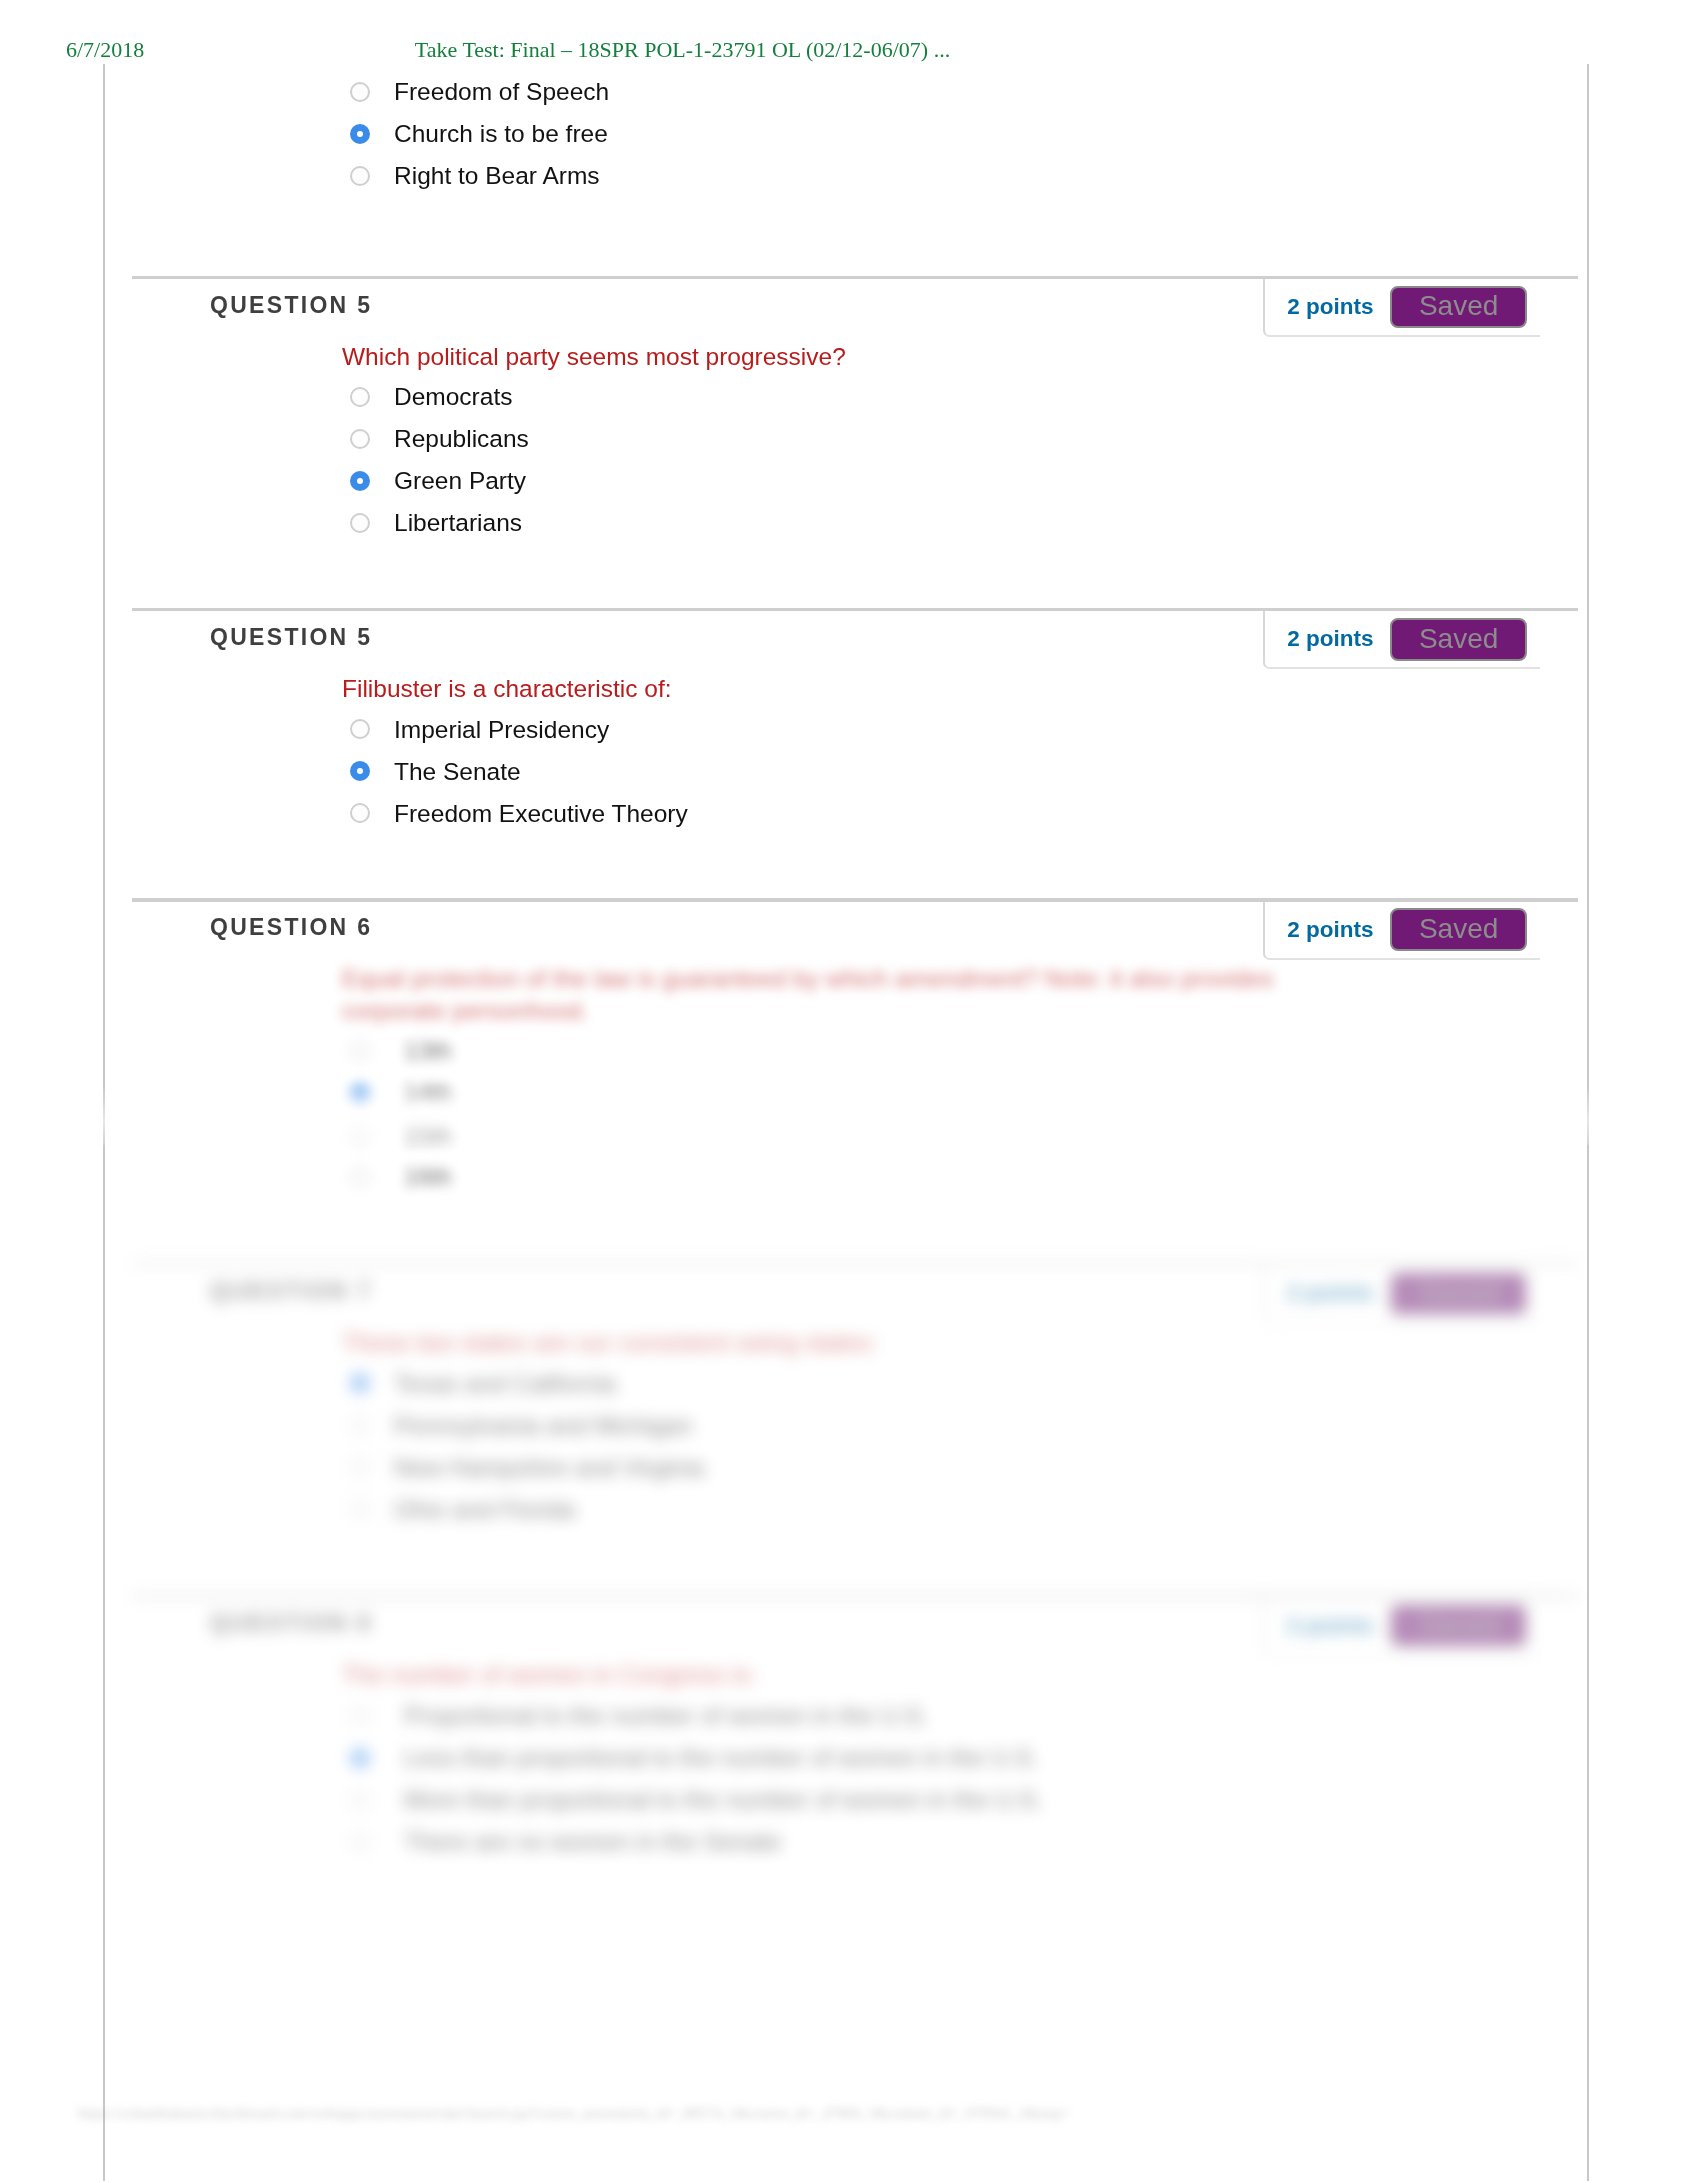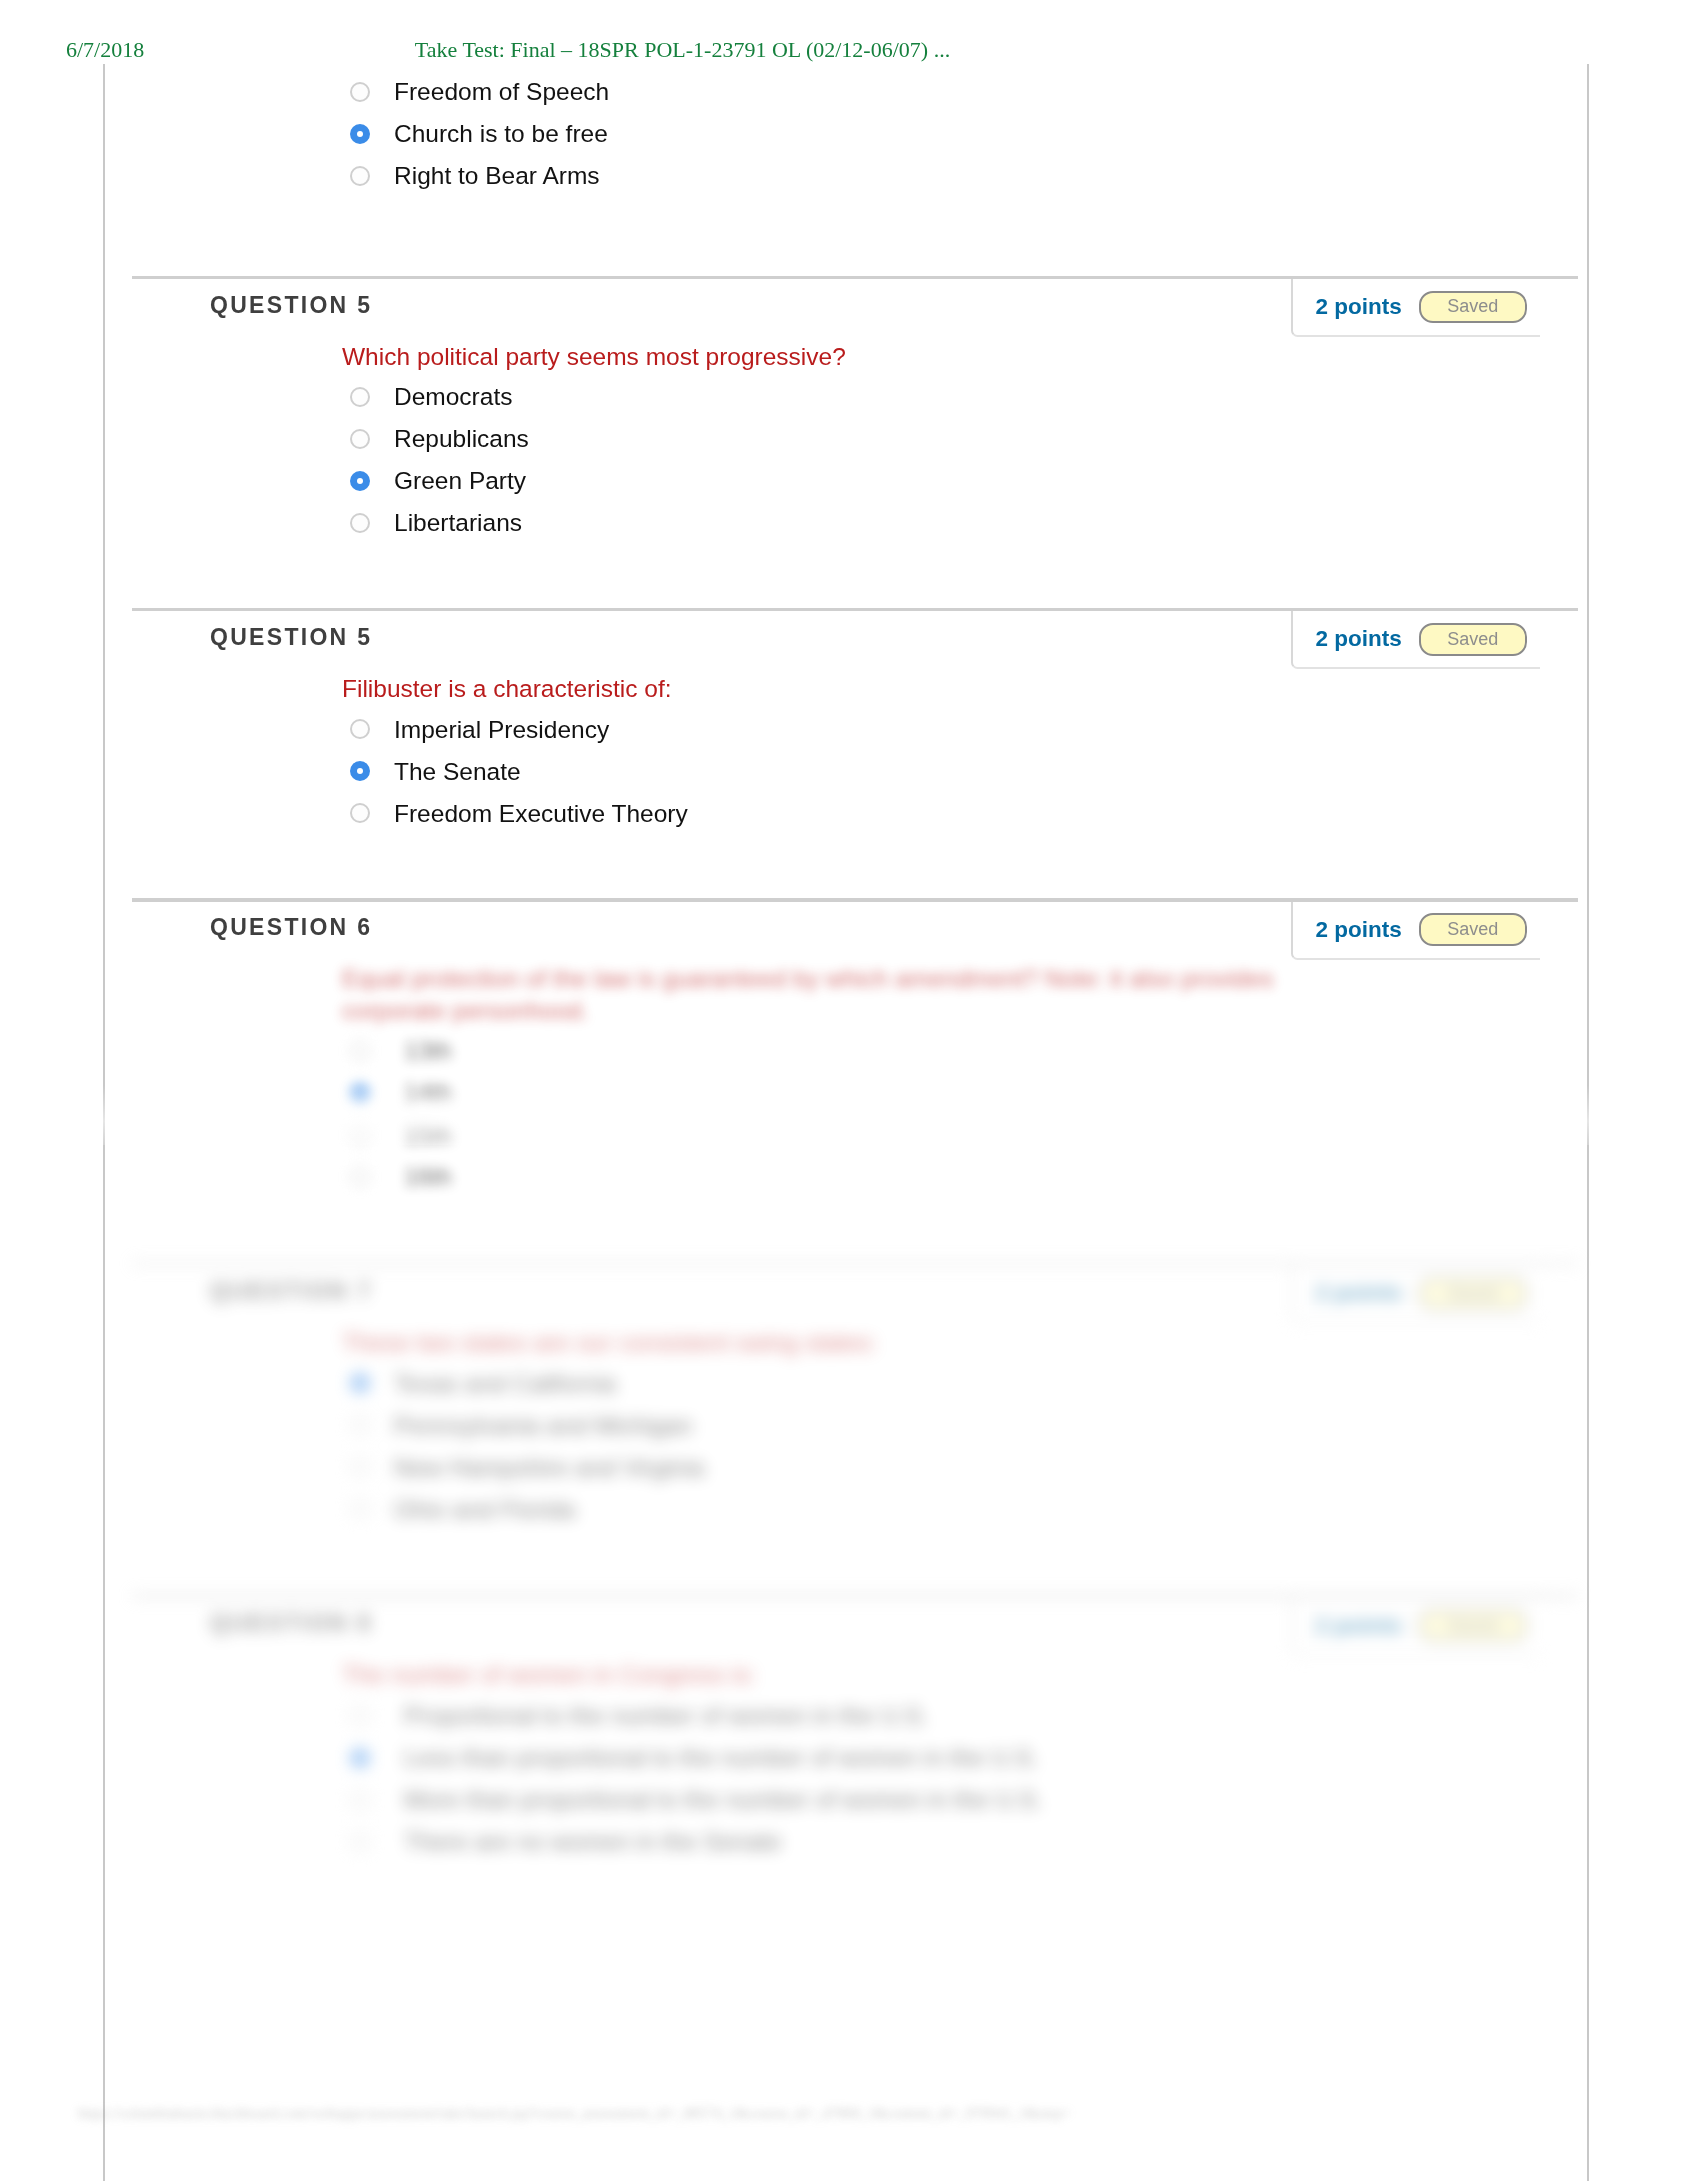--- a/index.html
+++ b/index.html
@@ -110,26 +110,26 @@
     background: #fff;
     box-sizing: border-box;
   }
   .q-points {
     font-size: 22.5px;
     font-weight: bold;
     color: #0369a1;
     white-space: nowrap;
   }
   .q-saved {
-    font-size: 18px;
+    font-size: 28px;
     color: #8d8d8d;
     border: 2px solid #8a8a8a;
-    border-radius: 14px;
+    border-radius: 8px;
     padding: 4.6px 26.5px 6px 26.5px;
-    background: #fef9c3;
+    background: #701a75;
     white-space: nowrap;
     line-height: 1;
   }
 
   
   .q-body {
     position: relative;
     padding-left: 250px;
     padding-top: 4px;
     padding-bottom: 64px;

